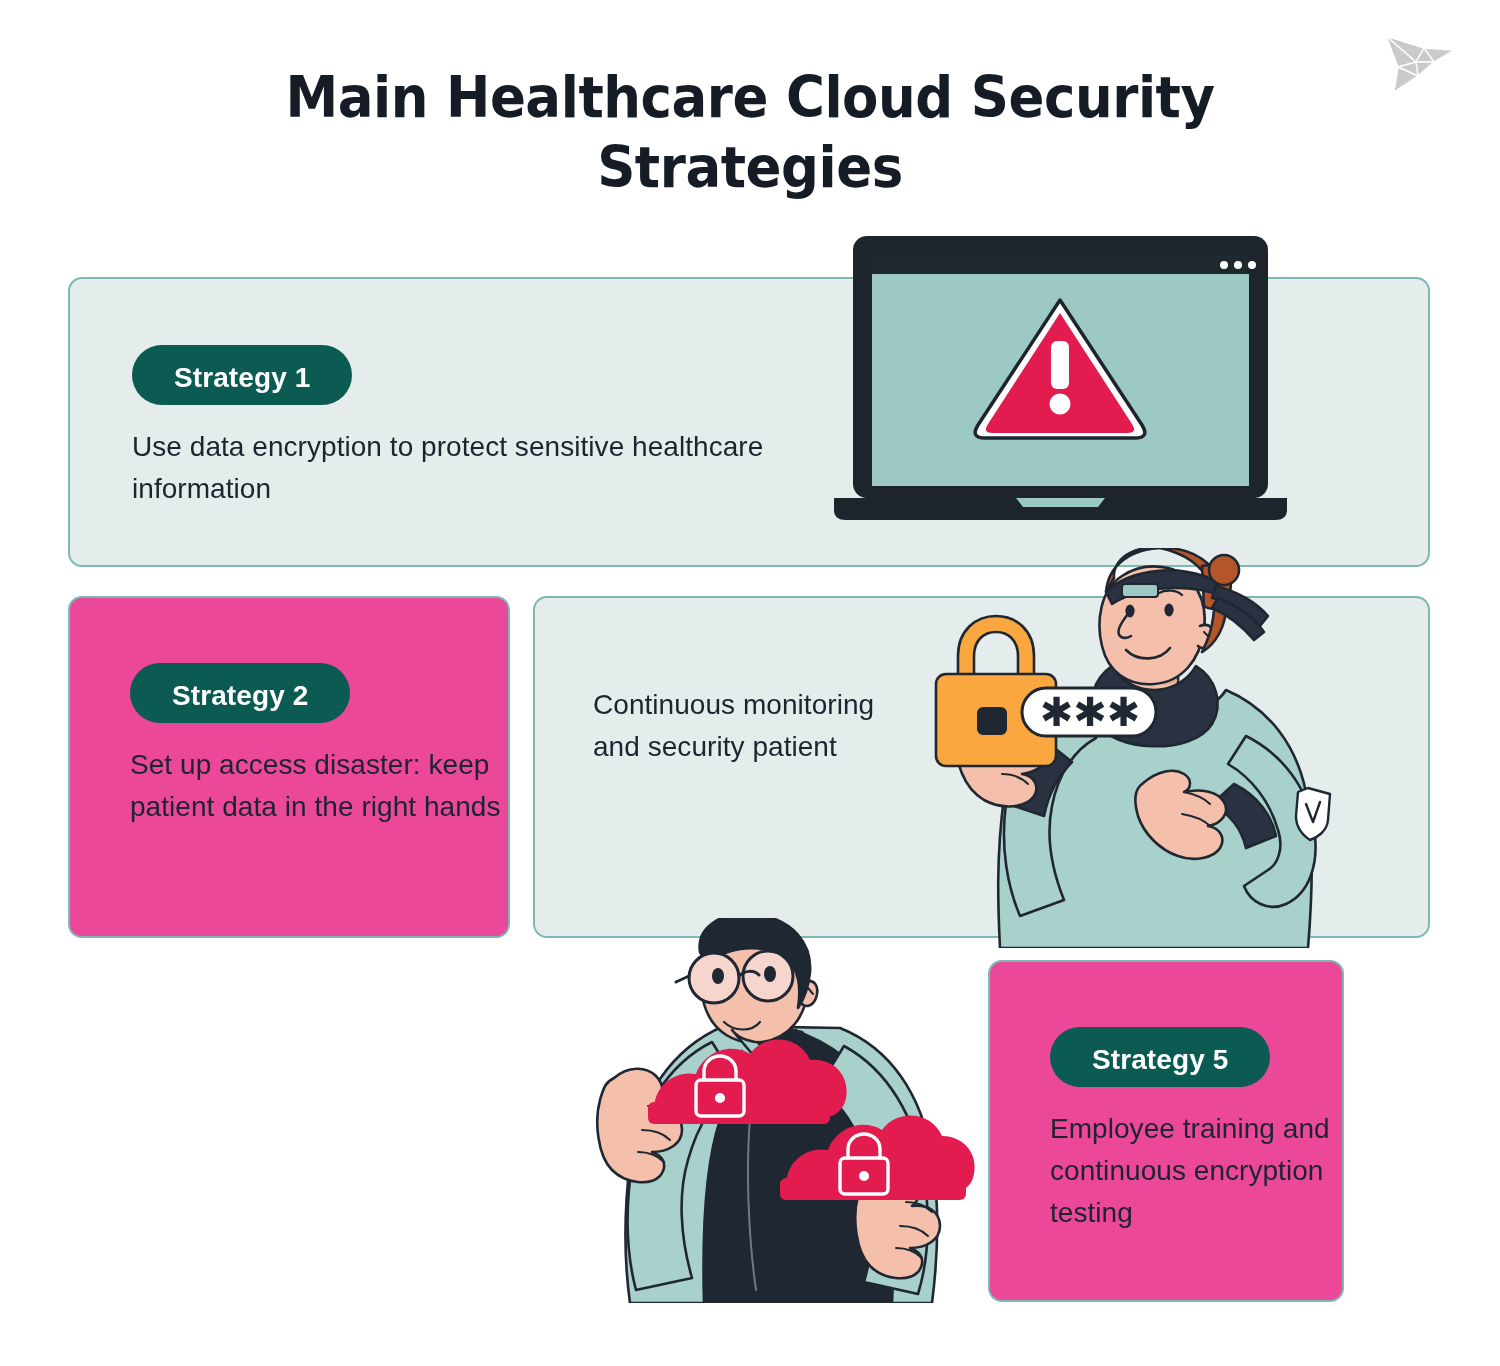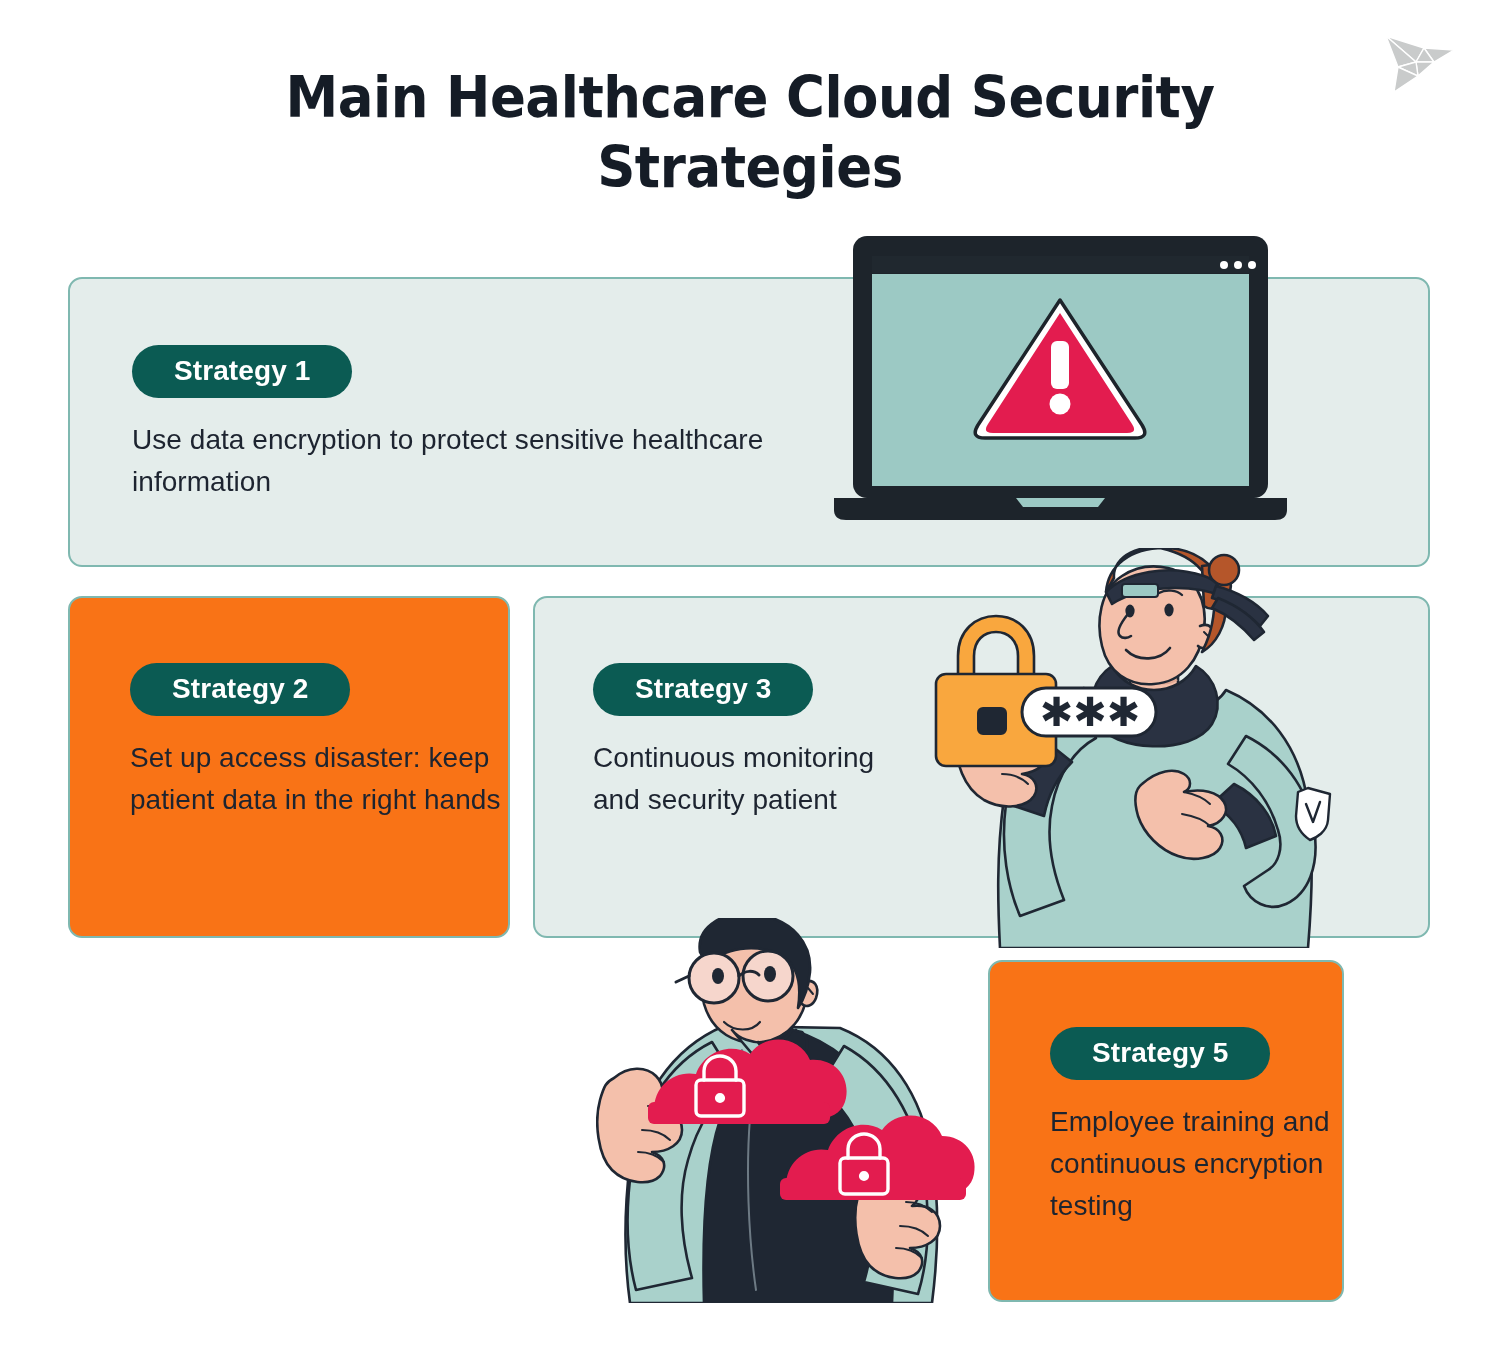--- a/index.html
+++ b/index.html
@@ -29,30 +29,30 @@
   }
 
   
   .card {
     position:absolute;
     border:2px solid #7fb8b0;
     border-radius:14px;
     overflow:hidden;
   }
   .card.tinted { background:#e4edeb; }
-  .card.plain  { background:#f97316; }
+  .card.plain  { background:#ec4899; }
 
   .card-inner { position:absolute; z-index:4; }
 
   .badge {
     display:inline-block;
     background:#0b5b53;
     color:#ffffff;
     border-radius:30px;
-    padding:12px 42px 13px 42px;
+    padding:19px 42px 13px 42px;
     font-size:28px;
     font-weight:bold;
     line-height:1;
     letter-spacing:0.1px;
     white-space:nowrap;
   }
   .desc {
     margin-top:21px;
     font-size:28px;
     line-height:42px;
@@ -109,21 +109,20 @@
 
   <div class="card plain" id="card-2">
     <div class="card-inner">
       <div class="badge">Strategy 2</div>
       <div class="desc">Set up access disaster: keep patient data in the right hands</div>
     </div>
   </div>
 
   <div class="card tinted" id="card-3">
     <div class="card-inner">
-      <div class="badge">Strategy 3</div>
       <div class="desc">Continuous monitoring and security patient</div>
     </div>
   </div>
 
 
   <div class="card plain" id="card-5">
     <div class="card-inner">
       <div class="badge">Strategy 5</div>
       <div class="desc">Employee training and continuous encryption testing</div>
     </div>

